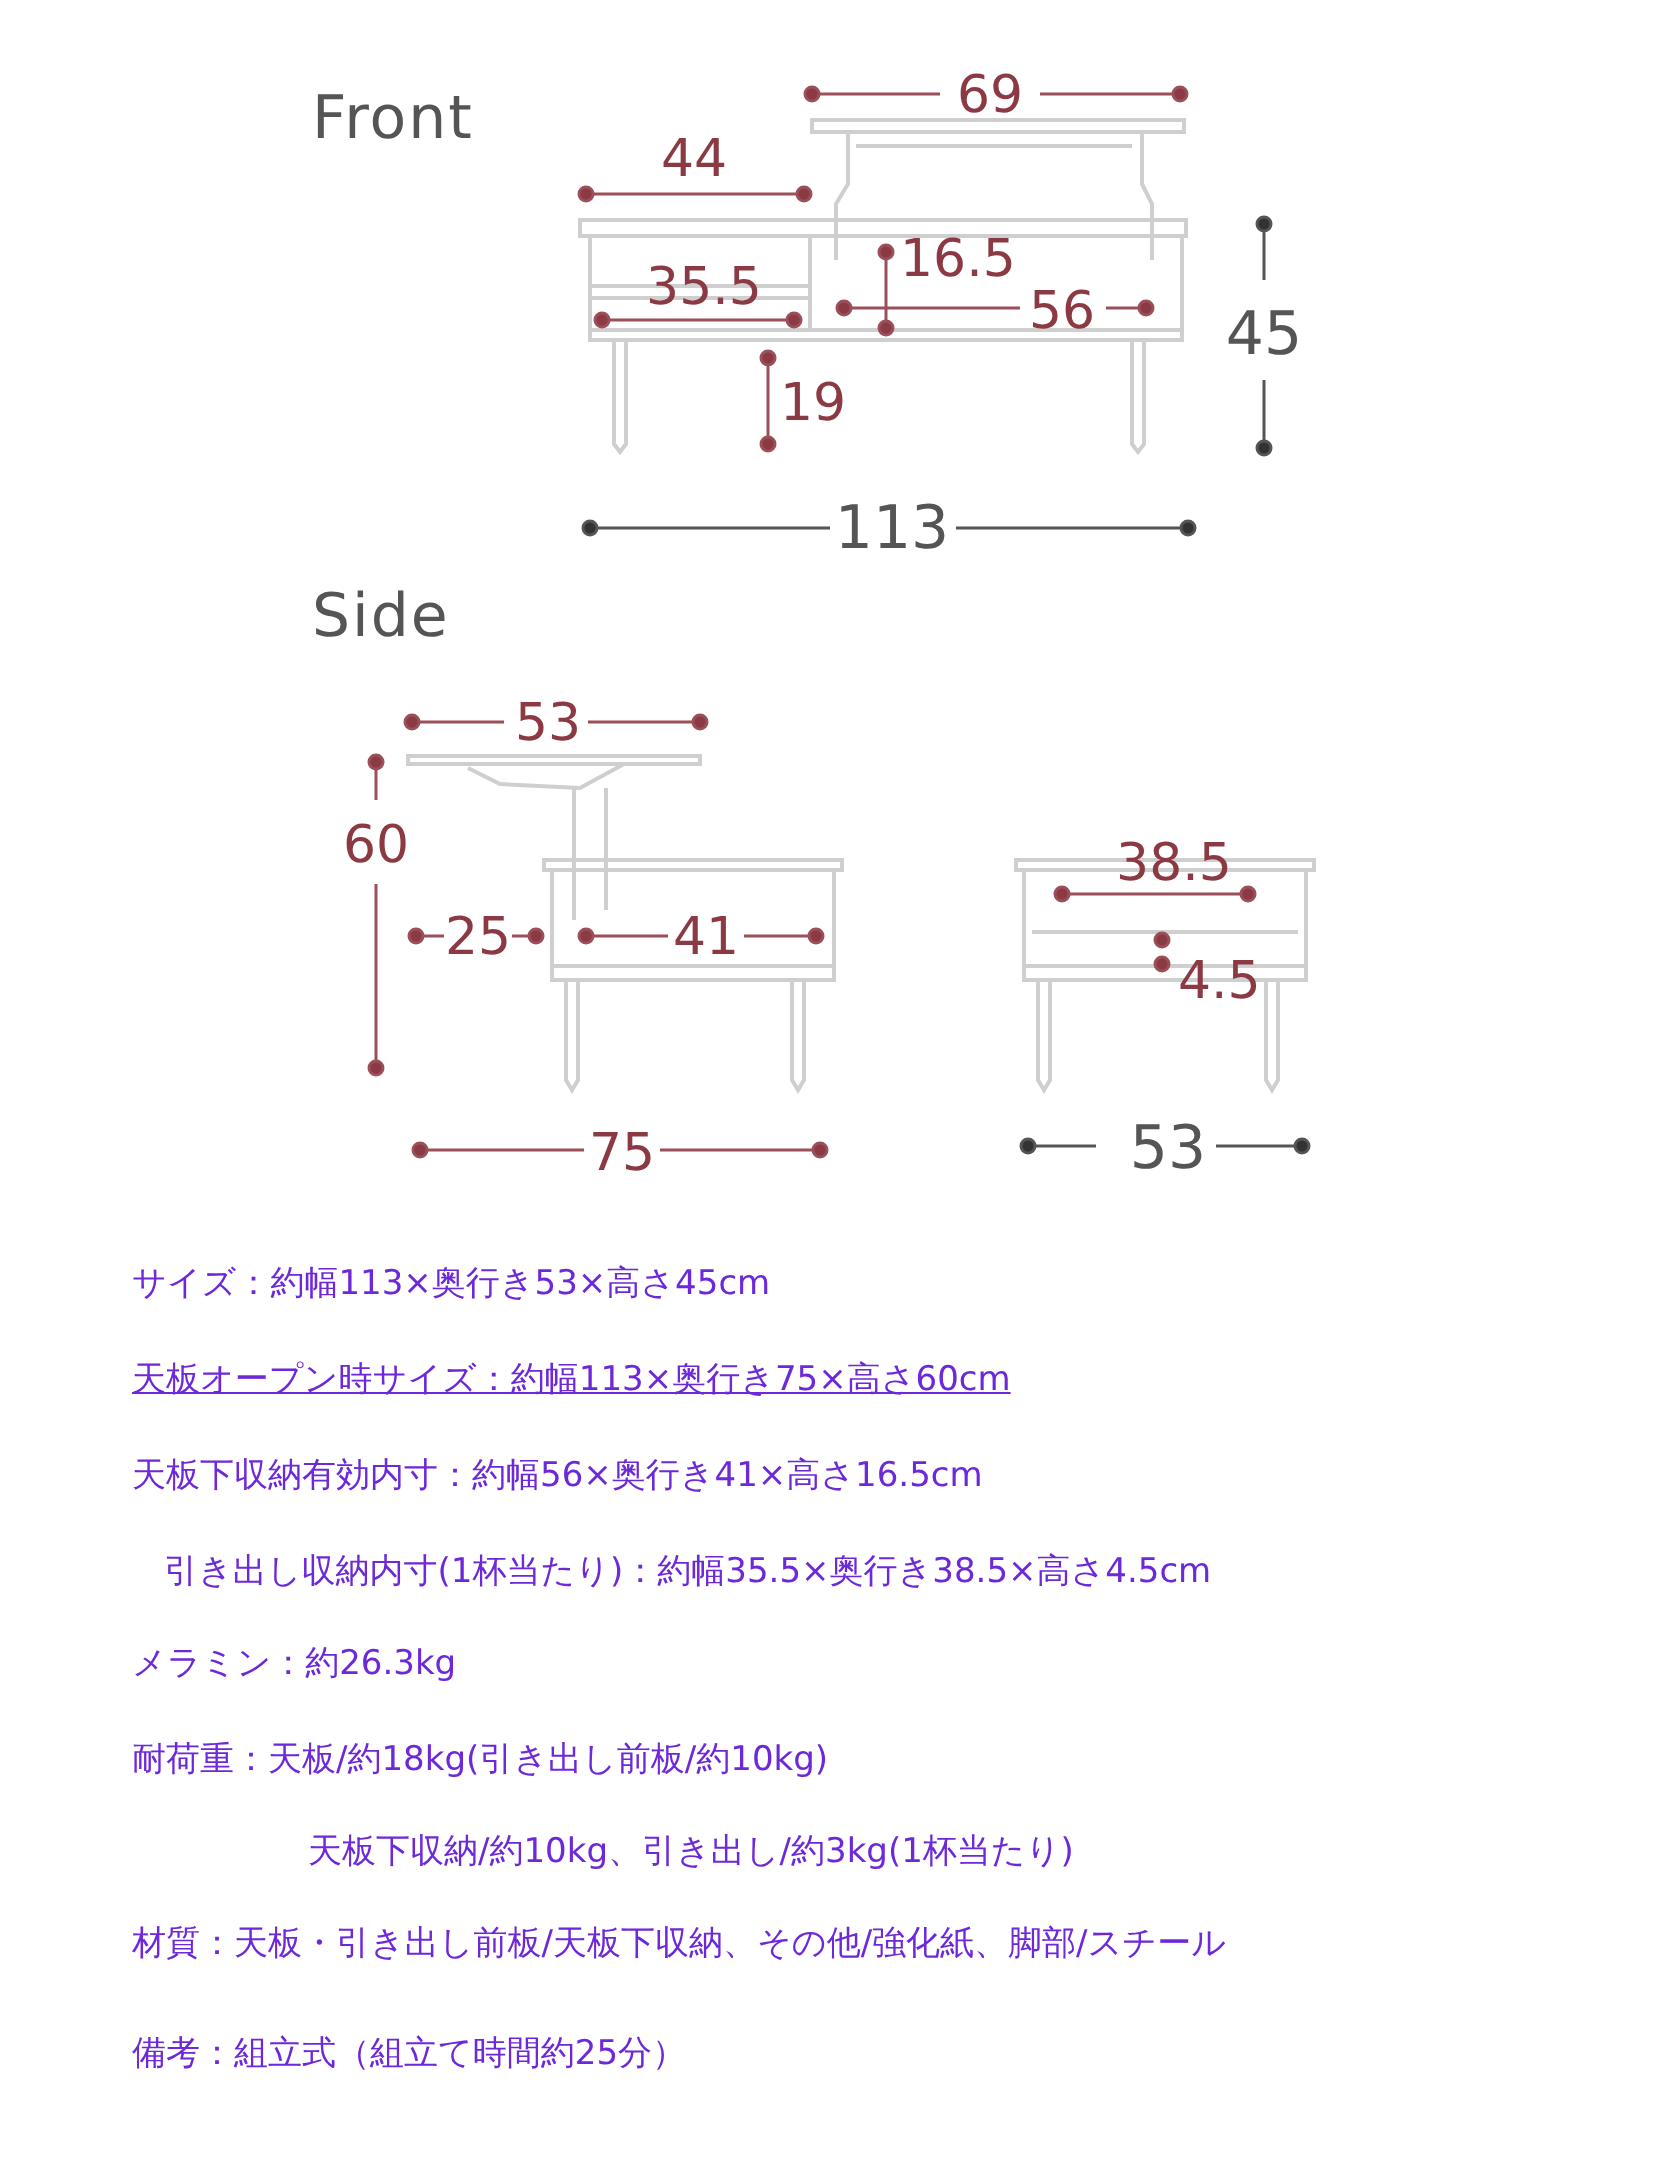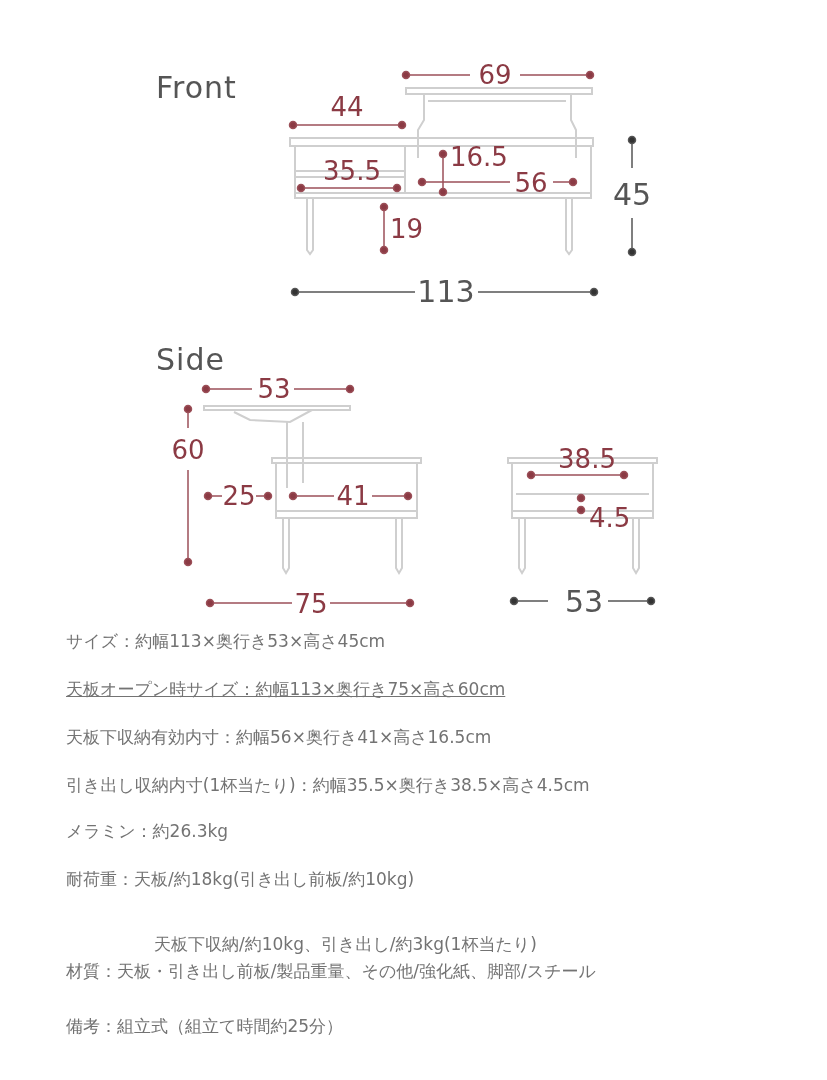--- a/index.html
+++ b/index.html
@@ -1,32 +1,32 @@
 <!DOCTYPE html>
 <html><head>
 <meta charset="utf-8">
 <style>
   html, body { margin:0; padding:0; background:#ffffff; }
   body { width:827px; height:1080px; position:relative; overflow:hidden;
          font-family:"DejaVu Sans", sans-serif; color:#555; }
-  .diagram { position:absolute; left:0; top:0; width:827px; height:610px;margin-top:28px; }
+  .diagram { position:absolute; left:0; top:0; width:827px; height:610px; }
   .section-title { position:absolute; font-family:"DejaVu Sans", sans-serif;
          font-size:30px; color:#555; letter-spacing:1px; }
   .specs { position:absolute; left:66px; top:626px; width:740px; }
-  .spec-row { position:absolute; left:0; font-size:17px; color:#737373; white-space:nowrap;
+  .spec-row { position:absolute; left:0; font-size:17px; color:#6d28d9; white-space:nowrap;
          font-family:"DejaVu Sans", sans-serif; }
   .spec-row.indent { left:88px; }
   svg text { font-family:"DejaVu Sans", sans-serif; }
 </style>
 </head>
 <body>
 
 <div class="diagram">
   <div class="section-title" style="left:156px; top:42px;">Front</div>
-  <div class="section-title" style="left:156px; top:314px;">Side</div>
+  <div class="section-title" style="left:156px; top:291px;">Side</div>
 
   <svg width="827" height="610" viewBox="0 0 827 610" xmlns="http://www.w3.org/2000/svg" style="position:absolute;left:0;top:0;">
 
     <g fill="none" stroke="#cfcfcf" stroke-width="2">
 
       <rect x="406" y="60" width="186" height="6"></rect>
       <path d="M424 66 V92 L418 102 V130 M571 66 V92 L576 102 V130"></path>
       <line x1="428" y1="73" x2="566" y2="73"></line>
 
       <rect x="290" y="110" width="303" height="8"></rect>
@@ -165,19 +165,19 @@
       <text x="589" y="499" font-size="26" fill="#8b3a44">4.5</text>
       <text x="584" y="584" text-anchor="middle" font-size="30" fill="#555">53</text>
     </g>
   </svg>
 </div>
 
 <div class="specs">
   <div class="spec-row" style="top:4px;">サイズ：約幅113×奥行き53×高さ45cm</div>
   <div class="spec-row" style="top:52px;text-decoration:underline;">天板オープン時サイズ：約幅113×奥行き75×高さ60cm</div>
   <div class="spec-row" style="top:100px;">天板下収納有効内寸：約幅56×奥行き41×高さ16.5cm</div>
-  <div class="spec-row" style="top:148px;">引き出し収納内寸(1杯当たり)：約幅35.5×奥行き38.5×高さ4.5cm</div>
+  <div class="spec-row" style="top:148px;margin-left:16px;">引き出し収納内寸(1杯当たり)：約幅35.5×奥行き38.5×高さ4.5cm</div>
   <div class="spec-row" style="top:194px;">メラミン：約26.3kg</div>
   <div class="spec-row" style="top:242px;">耐荷重：天板/約18kg(引き出し前板/約10kg)</div>
-  <div class="spec-row indent" style="top:288px;margin-top:19px;">天板下収納/約10kg、引き出し/約3kg(1杯当たり)</div>
-  <div class="spec-row" style="top:334px;">材質：天板・引き出し前板/製品重量、その他/強化紙、脚部/スチール</div>
+  <div class="spec-row indent" style="top:288px;">天板下収納/約10kg、引き出し/約3kg(1杯当たり)</div>
+  <div class="spec-row" style="top:334px;">材質：天板・引き出し前板/天板下収納、その他/強化紙、脚部/スチール</div>
   <div class="spec-row" style="top:389px;">備考：組立式（組立て時間約25分）</div>
 </div>
 
 </body></html>

